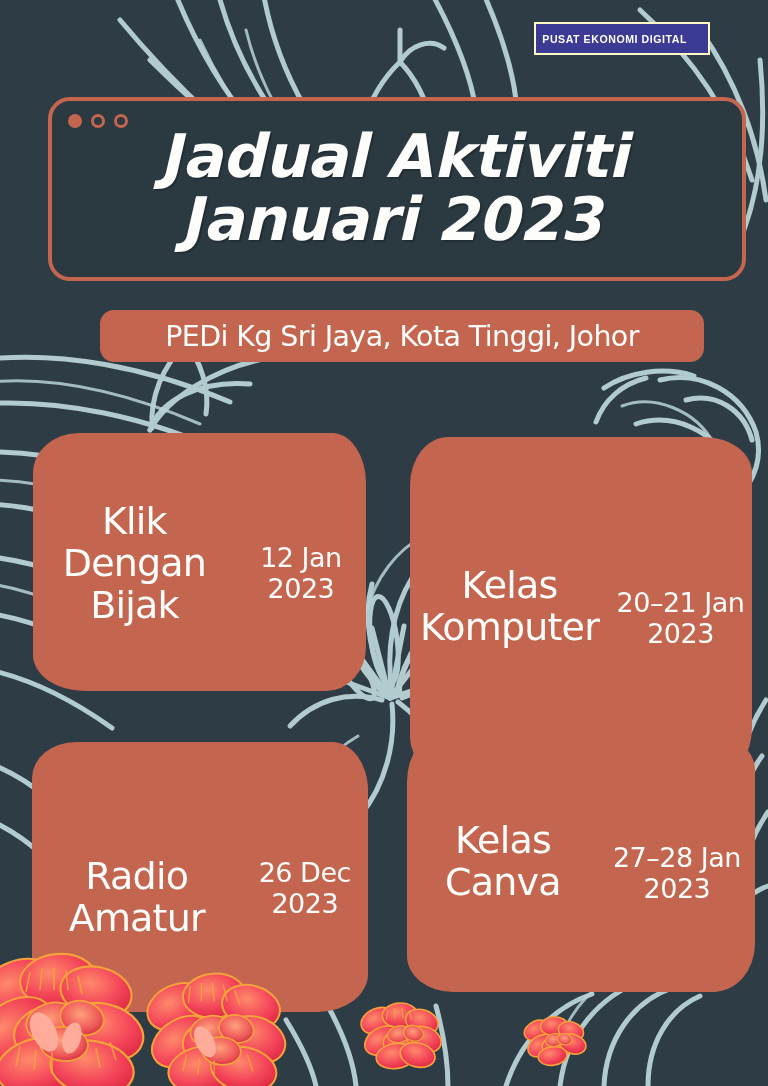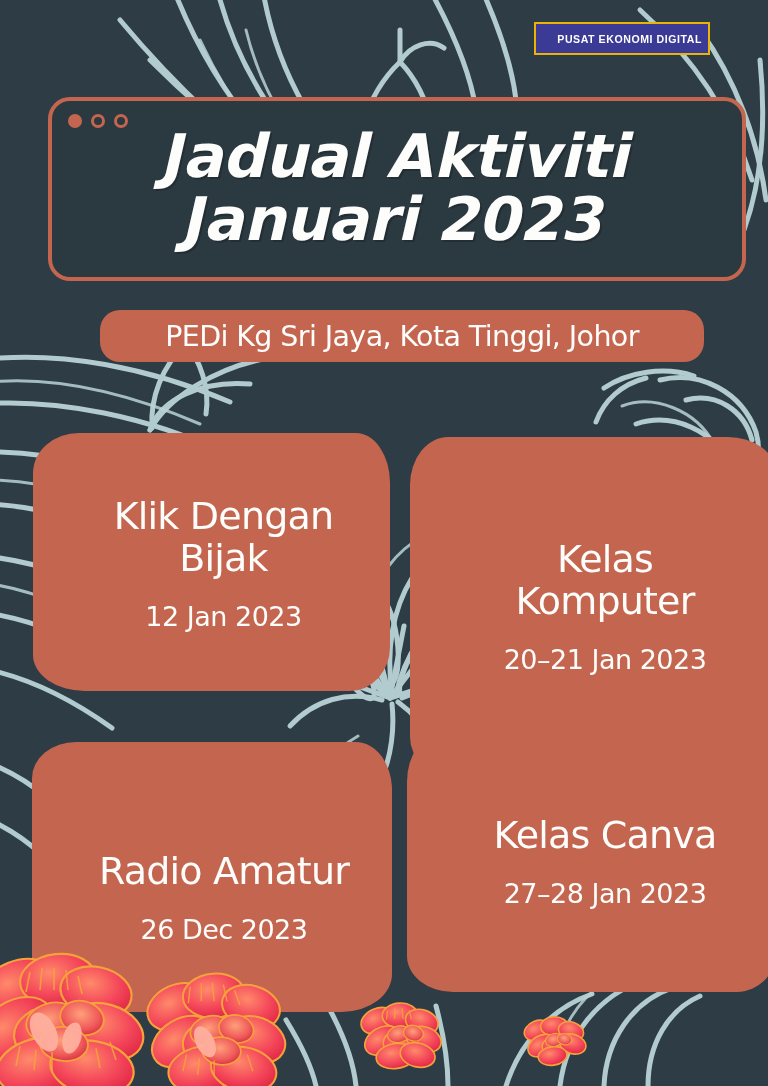--- a/index.html
+++ b/index.html
@@ -28,25 +28,25 @@
   }
 
   
   #badge {
     position: absolute;
     left: 534px;
     top: 22px;
     width: 176px;
     height: 33px;
     background: #3b3a94;
-    border: 2px solid #eab308;
+    border: 2px solid #fef9c3;
     box-sizing: border-box;
     display: flex;
     align-items: center;
-    justify-content: flex-end;
+    justify-content: flex-start;
     z-index: 6;
   }
   #badge .badge-text {
     color: #ffffff;
     font-family: "Liberation Sans", sans-serif;
     font-weight: bold;
     font-size: 11.5px;
     letter-spacing: 0.6px;
     transform: scaleX(0.92);
     white-space: nowrap;
@@ -102,45 +102,43 @@
   #title-text .ln2 { margin-top: 4px; }
 
   
   #subtitle-pill {
     position: absolute;
     left: 100px;
     top: 310px;
     width: 604px;
     height: 52px;
     background: #c4664f;
-    border-radius: 20px;
+    border-radius: 14px;
     display: flex;
     align-items: center;
     justify-content: center;
     z-index: 5;
   }
   #subtitle-pill .subtitle-text {
     color: #fdfdfb;
     font-family: "DejaVu Sans", sans-serif;
     font-size: 28.5px;
     letter-spacing: -0.6px;
     white-space: nowrap;
   }
 
   
   .card {
     position: absolute;
     background: #c4654f;
     display: flex;
-    flex-direction: column;
     align-items: center;
     justify-content: center;
     text-align: center;
     z-index: 4;
-    padding-left: 24px;
   }
   .card .card-title {
     color: #fdfdfb;
     font-family: "DejaVu Sans", sans-serif;
     font-size: 38px;
     line-height: 1.1;
     letter-spacing: -0.8px;
     padding: 0 10px;
   }
   .card .card-date {

